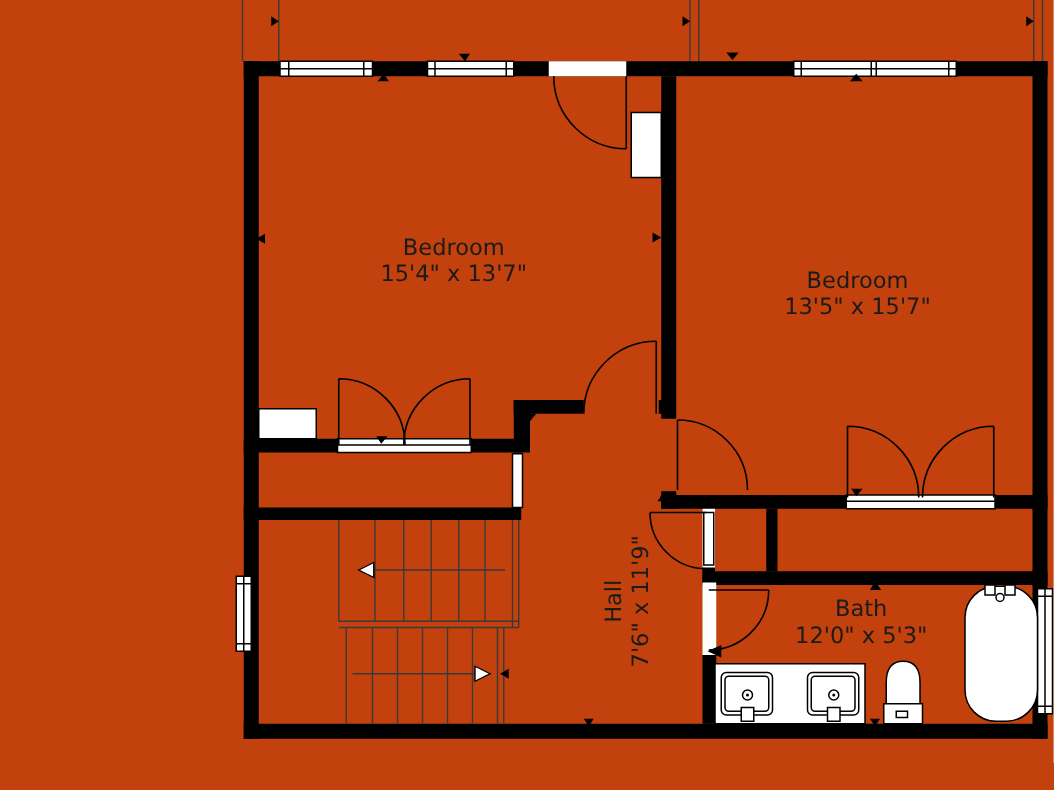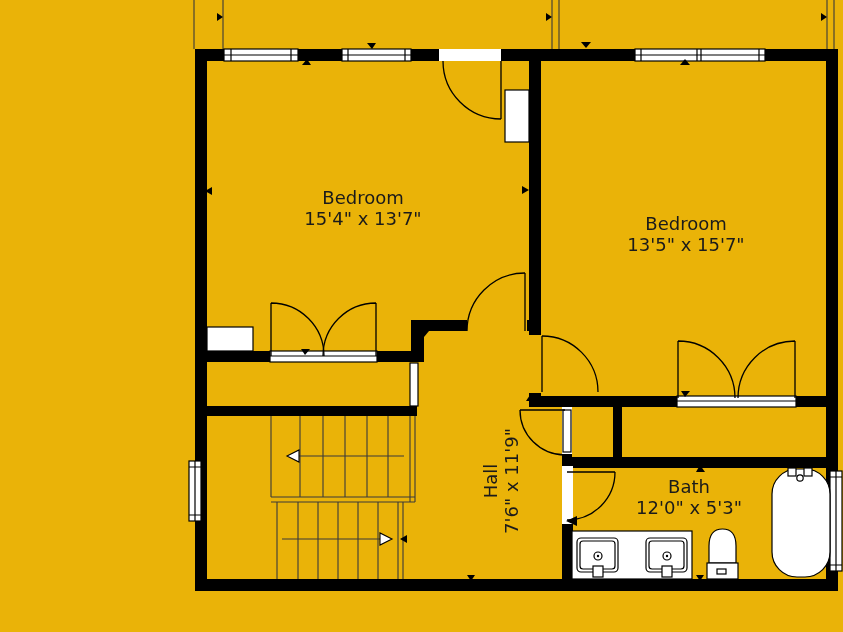--- a/index.html
+++ b/index.html
@@ -1,16 +1,16 @@
 <!DOCTYPE html>
 <html><head>
 <meta charset="utf-8">
 <style>
   html,body{margin:0;padding:0;background:#ffffff;}
-  .canvas{position:relative;width:843px;height:632px;background:#eab308;overflow:hidden;
+  .canvas{position:relative;width:843px;height:632px;background:#c2410c;overflow:hidden;
           font-family:"DejaVu Sans","Liberation Sans",sans-serif;}
   svg{display:block;}
   text{font-family:"DejaVu Sans","Liberation Sans",sans-serif;font-size:18px;fill:#1b1b1b;}
   .wall{fill:#000000;stroke:none;}
   .cut{fill:#ffffff;stroke:none;}
   .thin{stroke:#000000;stroke-width:1.2;fill:none;}
   .gray{stroke:#3a3a3a;stroke-width:1.1;fill:none;}
   .winbox{fill:#ffffff;stroke:#000000;stroke-width:1.2;}
   .fix{fill:#ffffff;stroke:#000000;stroke-width:1.2;}
   .door{stroke:#000000;stroke-width:1.3;fill:none;}

